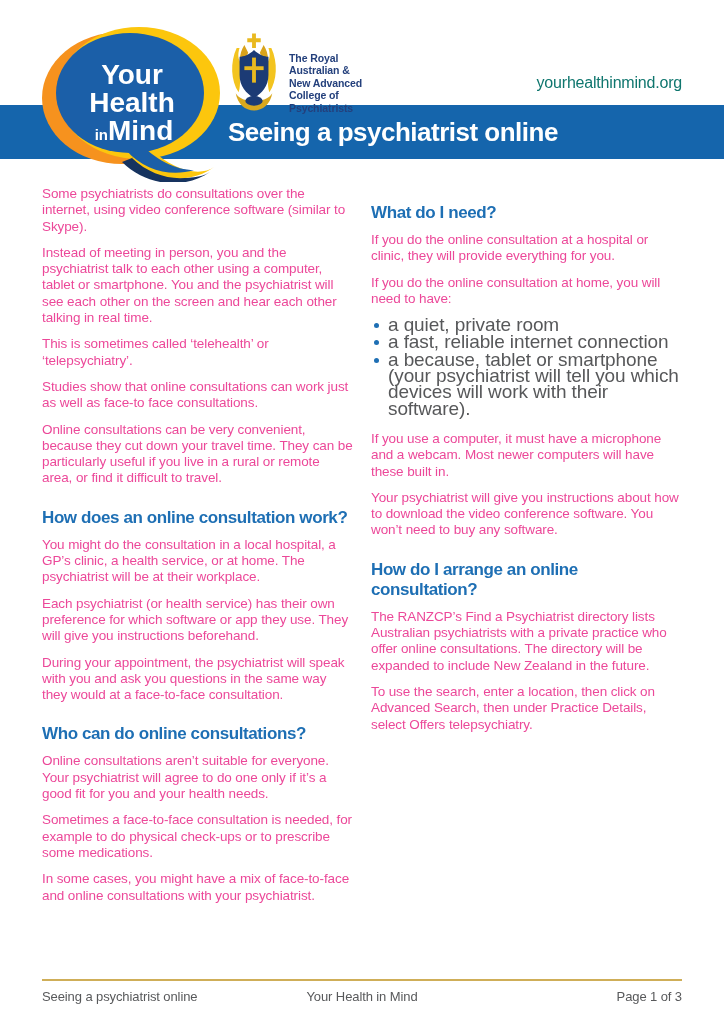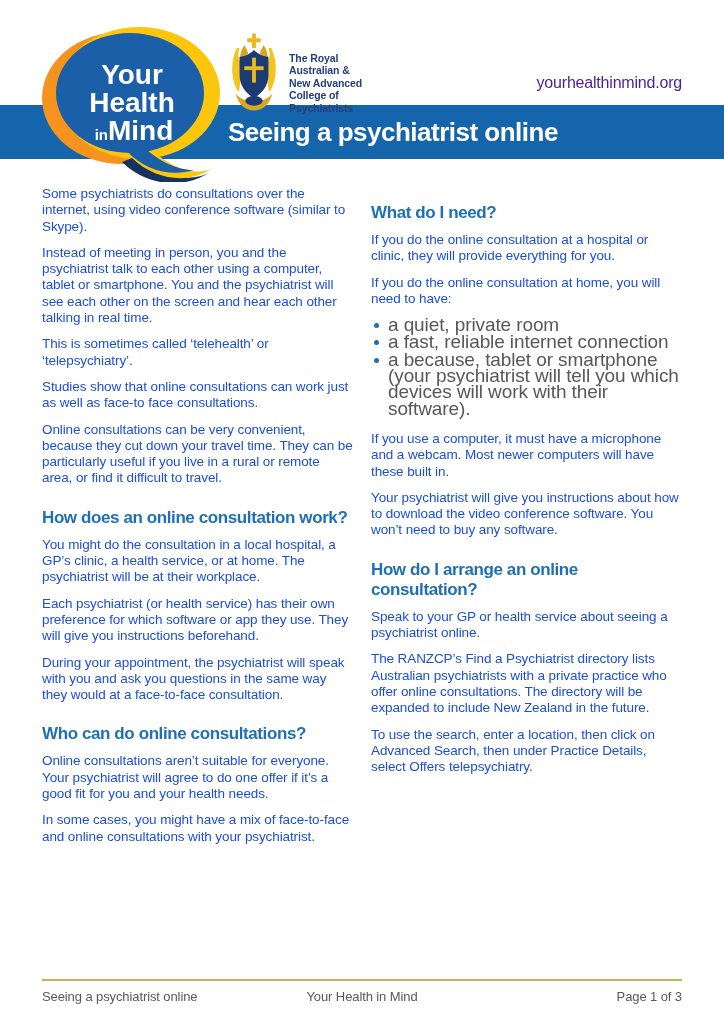--- a/index.html
+++ b/index.html
@@ -22,30 +22,30 @@
   .logo { position:absolute; left:42px; top:24px; z-index:3; }
   .crest-group {
     position:absolute; left:228px; top:32px; display:flex; align-items:flex-end; gap:9px;
   }
   .crest-text {
     padding-top:9px; font-size:10.5px; font-weight:700; line-height:12.5px;
     color:#24407c; letter-spacing:-0.1px;
   }
   .website {
     position:absolute; right:42px; top:74px;
-    color:#4c1d95; font-size:16px; letter-spacing:-0.2px;
+    color:#0f766e; font-size:16px; letter-spacing:-0.2px;
   }
   
   .content {
     position:absolute; left:42px; top:186px; width:640px;
     display:flex; gap:18px;
   }
   .col { width:311px; }
   .col p {
-    margin:0 0 10px; color:#1d4ed8; font-size:13.5px; line-height:16.3px;
+    margin:0 0 10px; color:#ec4899; font-size:13.5px; line-height:16.3px;
     letter-spacing:-0.1px;
   }
   .col h2 {
     margin:21px 0 9px; color:#1e6fb4; font-size:17px; line-height:20px;
     font-weight:700; letter-spacing:-0.4px;
   }
   .col h2.first { margin-top:17px; }
   .col ul { margin:2px 0 14px; padding:0; list-style:none; }
   .col li {
     position:relative; padding-left:17px; margin-bottom:1px;
@@ -123,40 +123,40 @@
       <p>This is sometimes called ‘telehealth’ or ‘telepsychiatry’.</p>
       <p>Studies show that online consultations can work just as well as face-to face consultations.</p>
       <p>Online consultations can be very convenient, because they cut down your travel time. They can be particularly useful if you live in a rural or remote area, or find it difficult to travel.</p>
 
       <h2>How does an online consultation work?</h2>
       <p>You might do the consultation in a local hospital, a GP’s clinic, a health service, or at home. The psychiatrist will be at their workplace.</p>
       <p>Each psychiatrist (or health service) has their own preference for which software or app they use. They will give you instructions beforehand.</p>
       <p>During your appointment, the psychiatrist will speak with you and ask you questions in the same way they would at a face-to-face consultation.</p>
 
       <h2>Who can do online consultations?</h2>
-      <p>Online consultations aren’t suitable for everyone. Your psychiatrist will agree to do one offer if it’s a good fit for you and your health needs.</p>
+      <p>Online consultations aren’t suitable for everyone. Your psychiatrist will agree to do one only if it’s a good fit for you and your health needs.</p>
+      <p>Sometimes a face-to-face consultation is needed, for example to do physical check-ups or to prescribe some medications.</p>
       <p>In some cases, you might have a mix of face-to-face and online consultations with your psychiatrist.</p>
     </section>
 
     <section class="col">
       <h2 class="first">What do I need?</h2>
       <p>If you do the online consultation at a hospital or clinic, they will provide everything for you.</p>
       <p>If you do the online consultation at home, you will need to have:</p>
 
       <ul>
         <li>a quiet, private room</li>
         <li>a fast, reliable internet connection</li>
         <li>a because, tablet or smartphone (your psychiatrist will tell you which devices will work with their software).</li>
       </ul>
 
       <p>If you use a computer, it must have a microphone and a webcam. Most newer computers will have these built in.</p>
       <p>Your psychiatrist will give you instructions about how to download the video conference software. You won’t need to buy any software.</p>
 
       <h2>How do I arrange an online consultation?</h2>
-      <p>Speak to your GP or health service about seeing a psychiatrist online.</p>
       <p>The RANZCP’s Find a Psychiatrist directory lists Australian psychiatrists with a private practice who offer online consultations. The directory will be expanded to include New Zealand in the future.</p>
       <p>To use the search, enter a location, then click on Advanced Search, then under Practice Details, select Offers telepsychiatry.</p>
     </section>
 
   </div>
 
   <div class="footer-rule"></div>
   <div class="footer-row">
     <span class="footer-left">Seeing a psychiatrist online</span>
     <span class="footer-center">Your Health in Mind</span>

